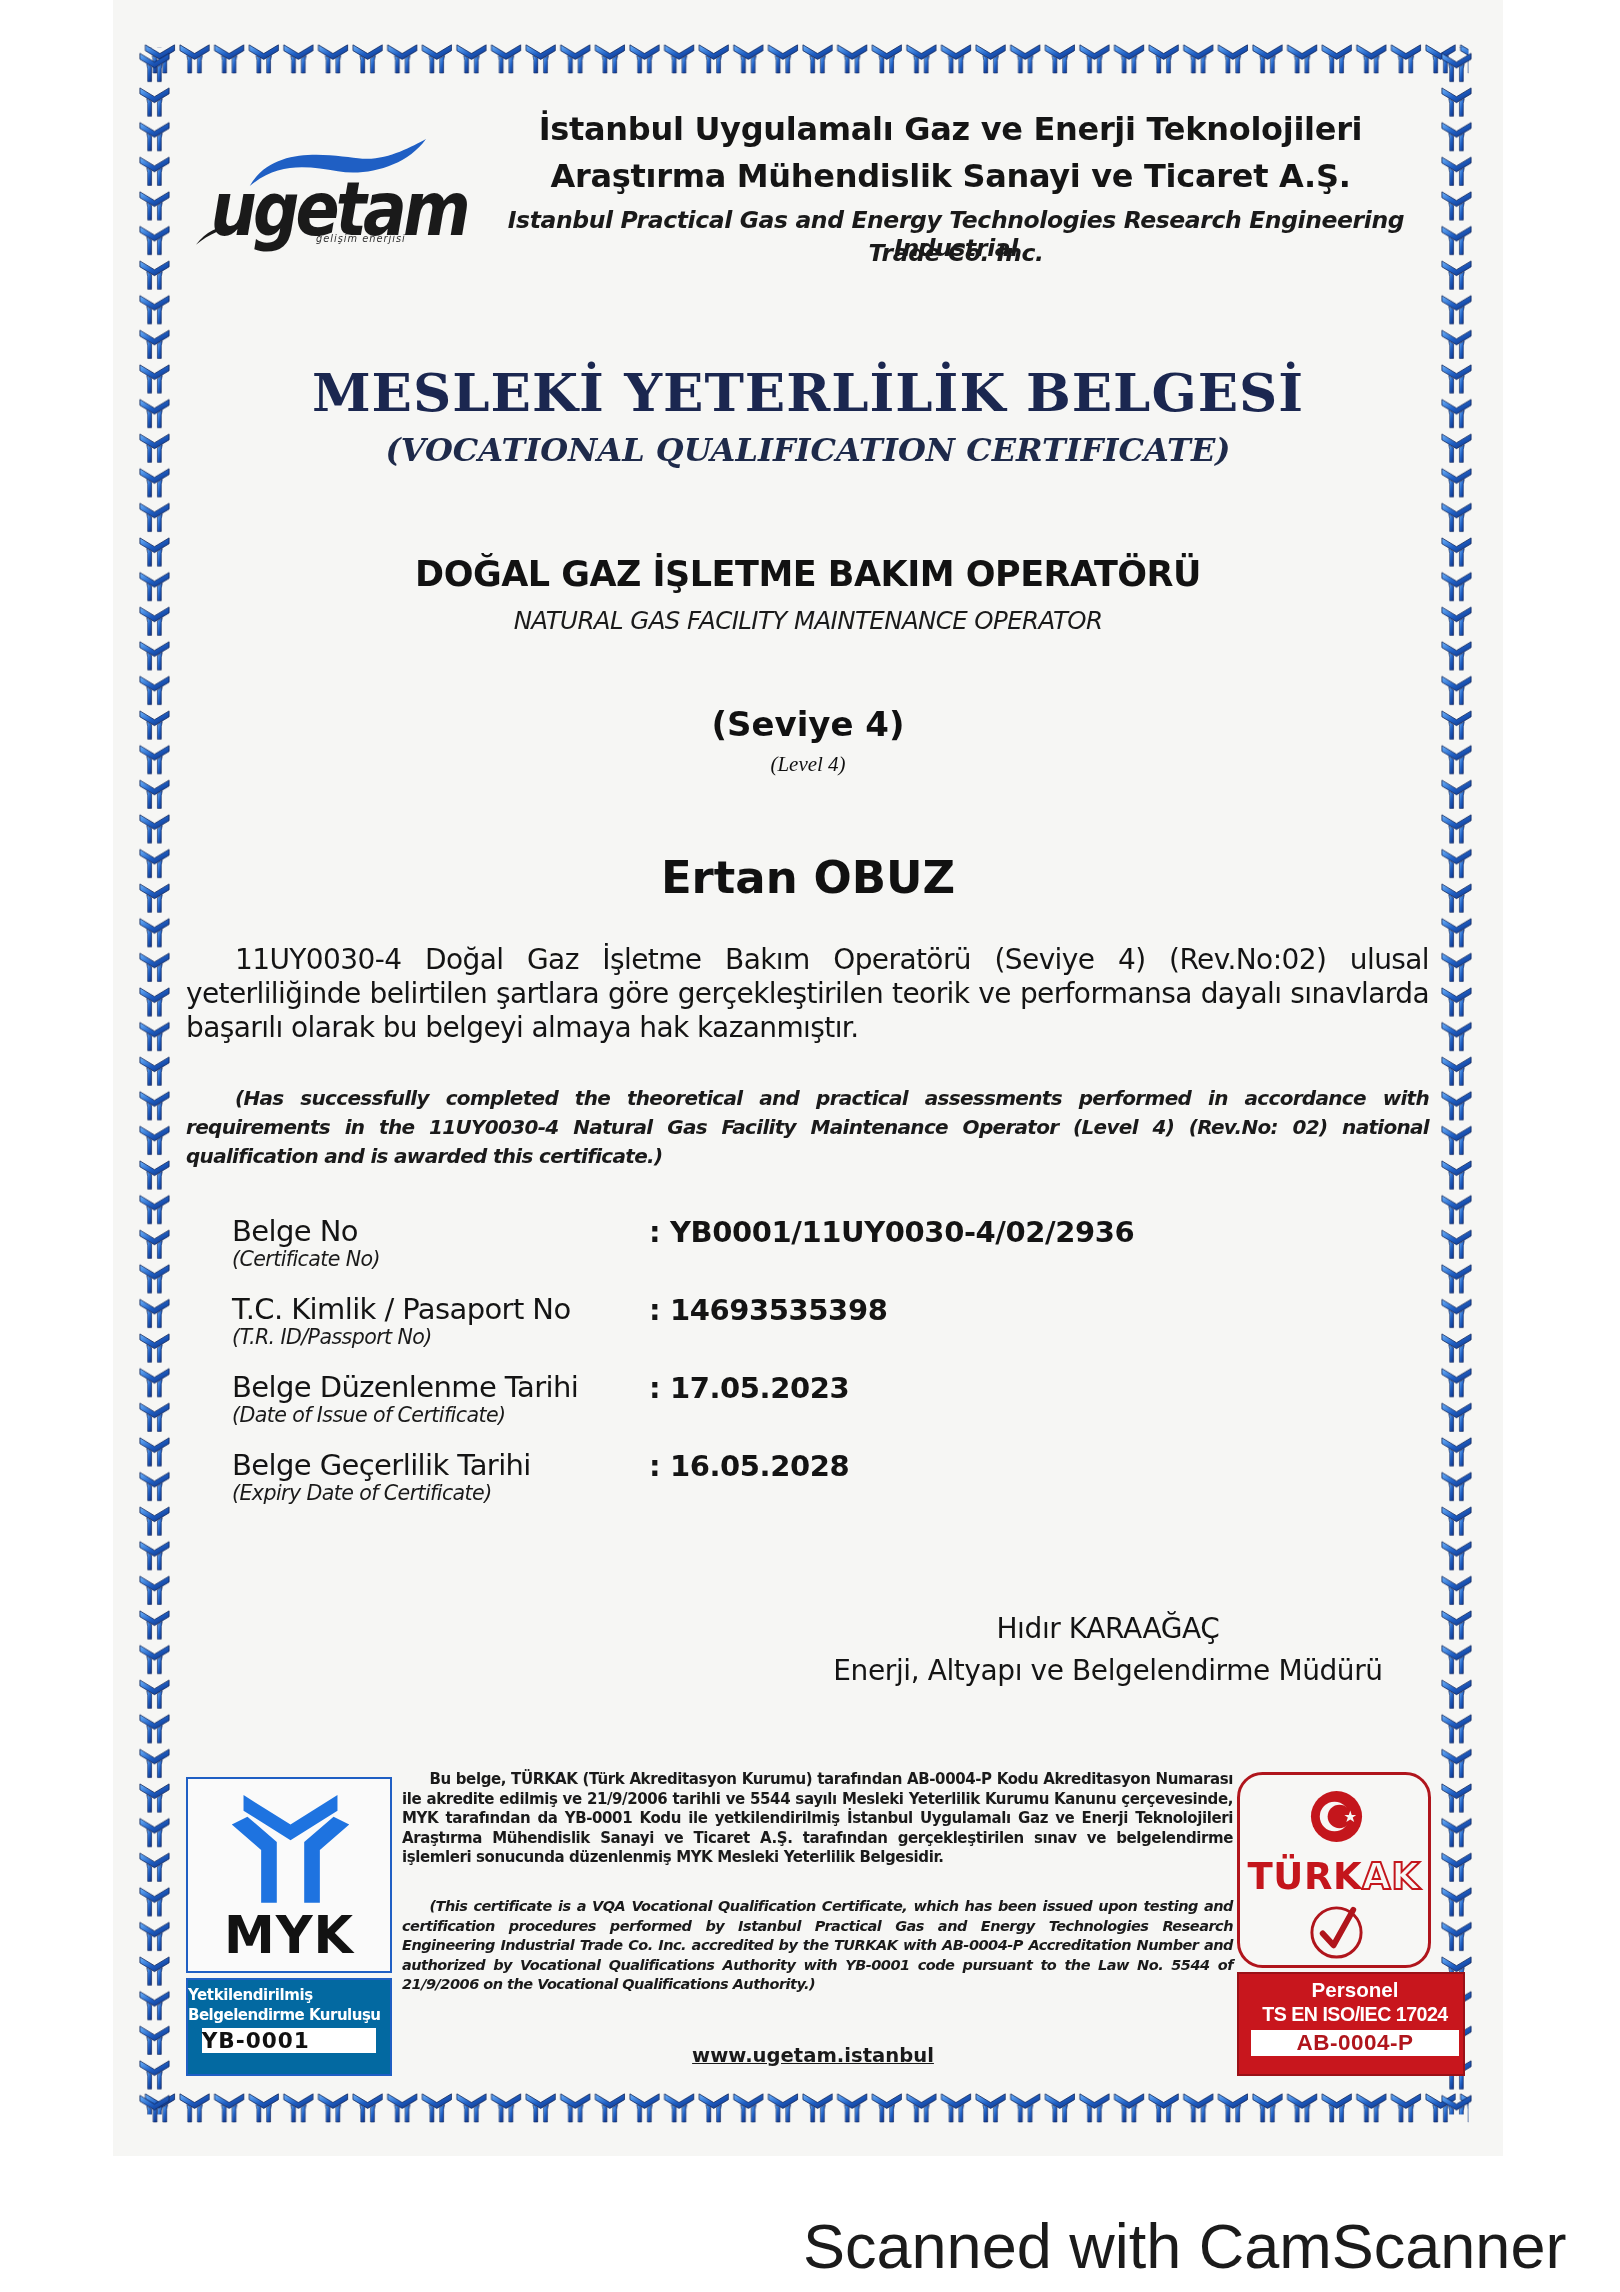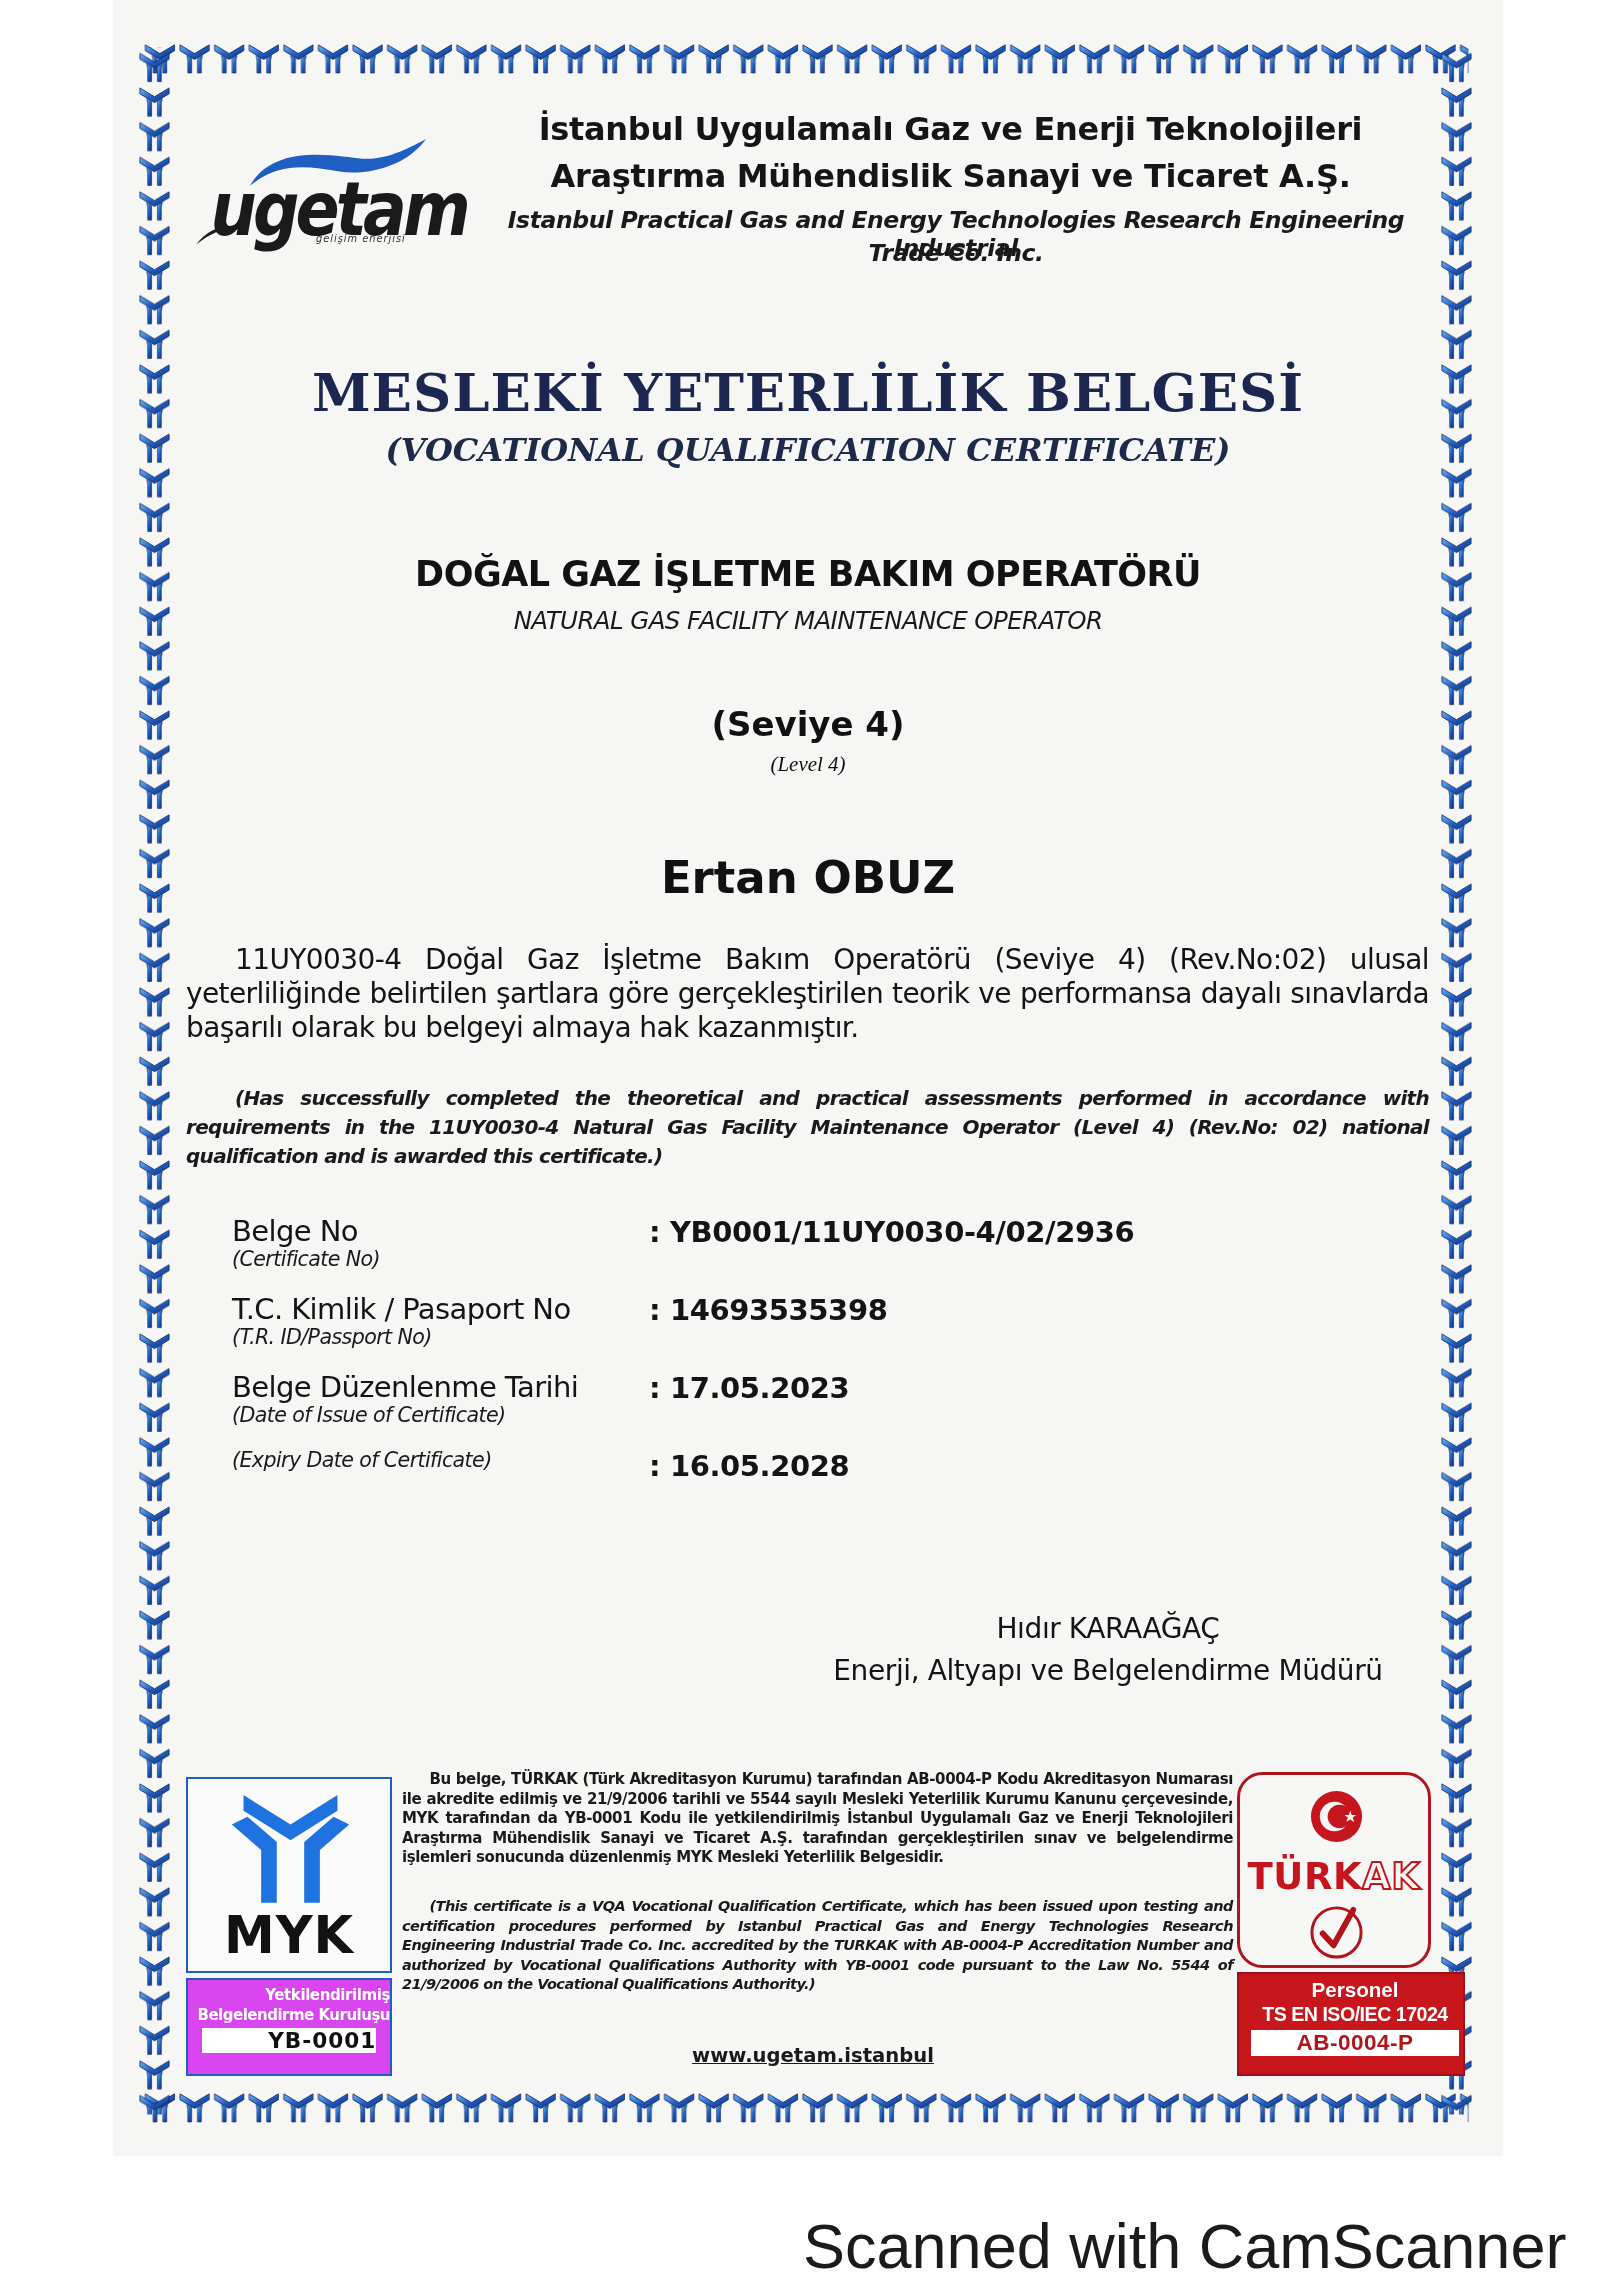--- a/index.html
+++ b/index.html
@@ -78,22 +78,22 @@
   .myk-box {
     position:absolute; left:186px; top:1777px; width:206px; height:196px;
     border:2.9px solid #1f5fc4; background:#fafafa; box-sizing:border-box;
   }
   .myk-word {
     position:absolute; left:0; right:0; bottom:5.9px; text-align:center;
     font-family:"DejaVu Sans", sans-serif; font-weight:bold; font-size:51px; color:#121212; letter-spacing:1px;
   }
   .myk-band {
     position:absolute; left:186px; top:1978px; width:206px; height:98px;
-    background:#d946ef; border:2.9px solid #1f5fc4; box-sizing:border-box;
-    color:#fff; text-align:right; font-family:"DejaVu Sans", sans-serif; font-weight:bold;
+    background:#0369a1; border:2.9px solid #1f5fc4; box-sizing:border-box;
+    color:#fff; text-align:left; font-family:"DejaVu Sans", sans-serif; font-weight:bold;
   }
   .myk-band .l1 { font-size:15px; margin-top:5.9px; letter-spacing:-0.4px; }
   .myk-band .l2 { font-size:15px; margin-top:2px; letter-spacing:-0.5px; }
   .myk-band .code {
     background:#fff; color:#111; margin:3.9px 13.7px 0; font-size:21.6px; line-height:25.5px; letter-spacing:1px;
   }
 
   .turkak-box {
     position:absolute; left:1237px; top:1772px; width:194px; height:196px;
     border:3.9px solid #b0151c; border-radius:25.5px; background:#f7f7f5; box-sizing:border-box;
@@ -202,20 +202,21 @@
     <div class="field-label">T.C. Kimlik / Pasaport No</div>
     <div class="field-sub">(T.R. ID/Passport No)</div>
     <div class="field-value abs" style="left:417px; top:0;">: 14693535398</div>
   </div>
   <div style="position:relative; height:78px;">
     <div class="field-label">Belge Düzenlenme Tarihi</div>
     <div class="field-sub">(Date of Issue of Certificate)</div>
     <div class="field-value abs" style="left:417px; top:0;">: 17.05.2023</div>
   </div>
   <div style="position:relative; height:78px;">
+    <div class="field-label">Belge Geçerlilik Tarihi</div>
     <div class="field-sub">(Expiry Date of Certificate)</div>
     <div class="field-value abs" style="left:417px; top:0;">: 16.05.2028</div>
   </div>
 </div>
 
 <div class="abs center sig" style="left:814px; top:1612px; width:588px;">Hıdır KARAAĞAÇ</div>
 <div class="abs center sig" style="left:814px; top:1654px; width:588px;">Enerji, Altyapı ve Belgelendirme Müdürü</div>
 
 <div class="myk-box">
   <svg class="abs" style="left:34px; top:7.8px;" width="137" height="118" viewBox="0 0 140 120">

